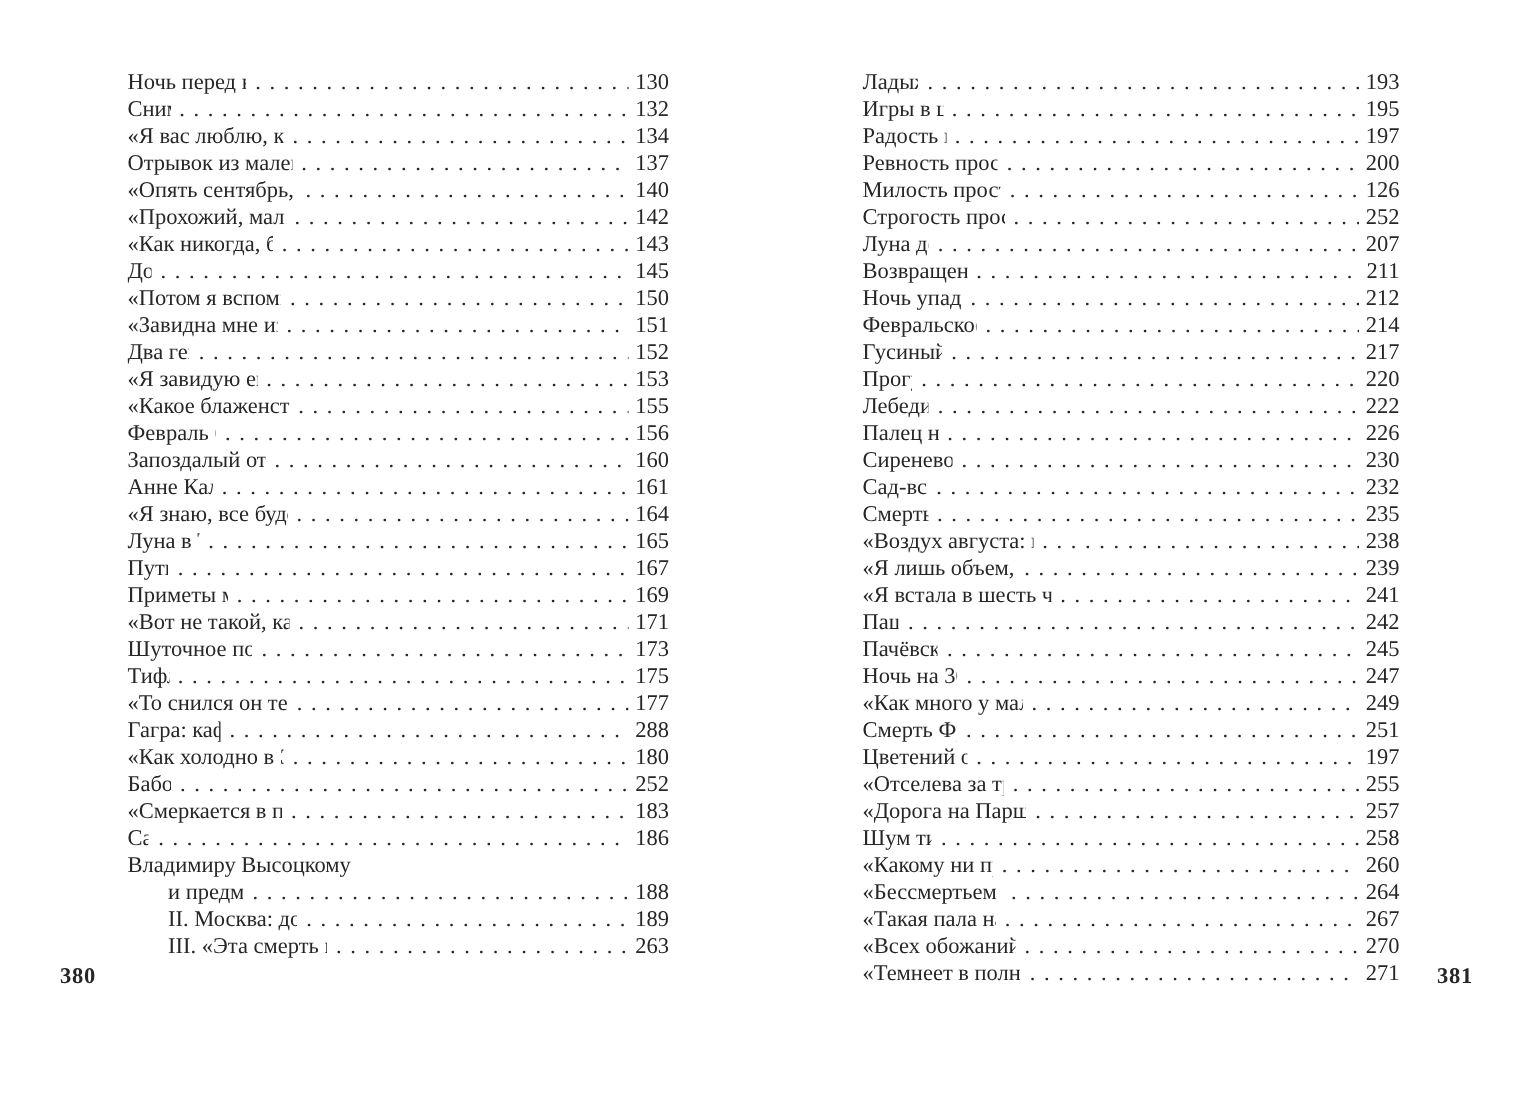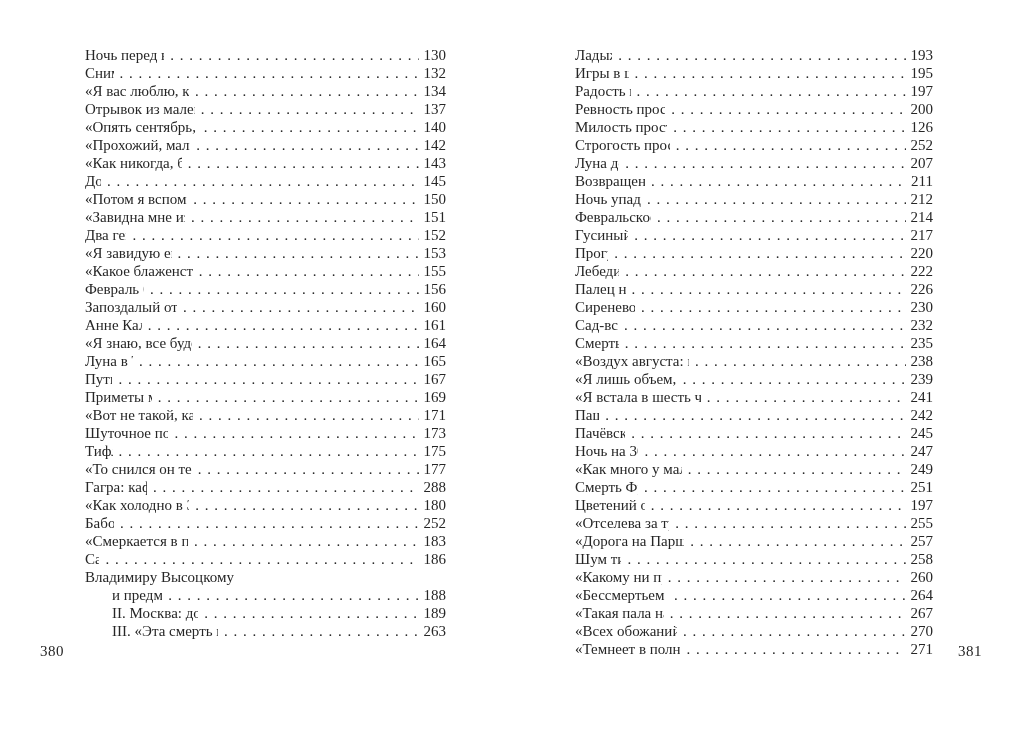--- a/index.html
+++ b/index.html
@@ -48,21 +48,21 @@
   }
   .toc-page {
     flex: 0 0 auto;
     text-align: right;
   }
 
   .folio {
     position: absolute;
     top: 643px;
     font-size: 15px;
-    font-weight: normal;
+    font-weight: bold;
     letter-spacing: 0.5px;
   }
   .folio.left  { left: 40px; }
   .folio.right { right: 42px; }
 </style>
 </head>
 <body>
 
 <div class="spread">
 

